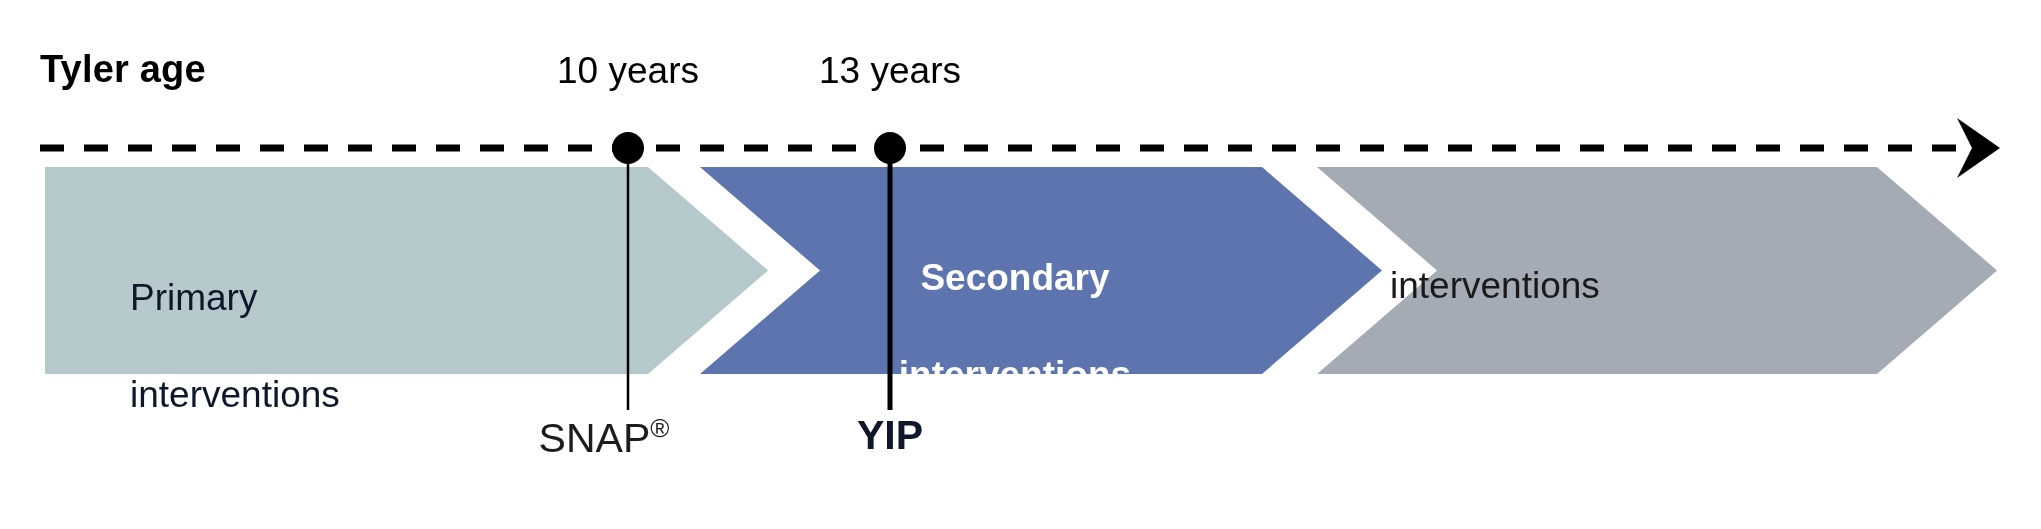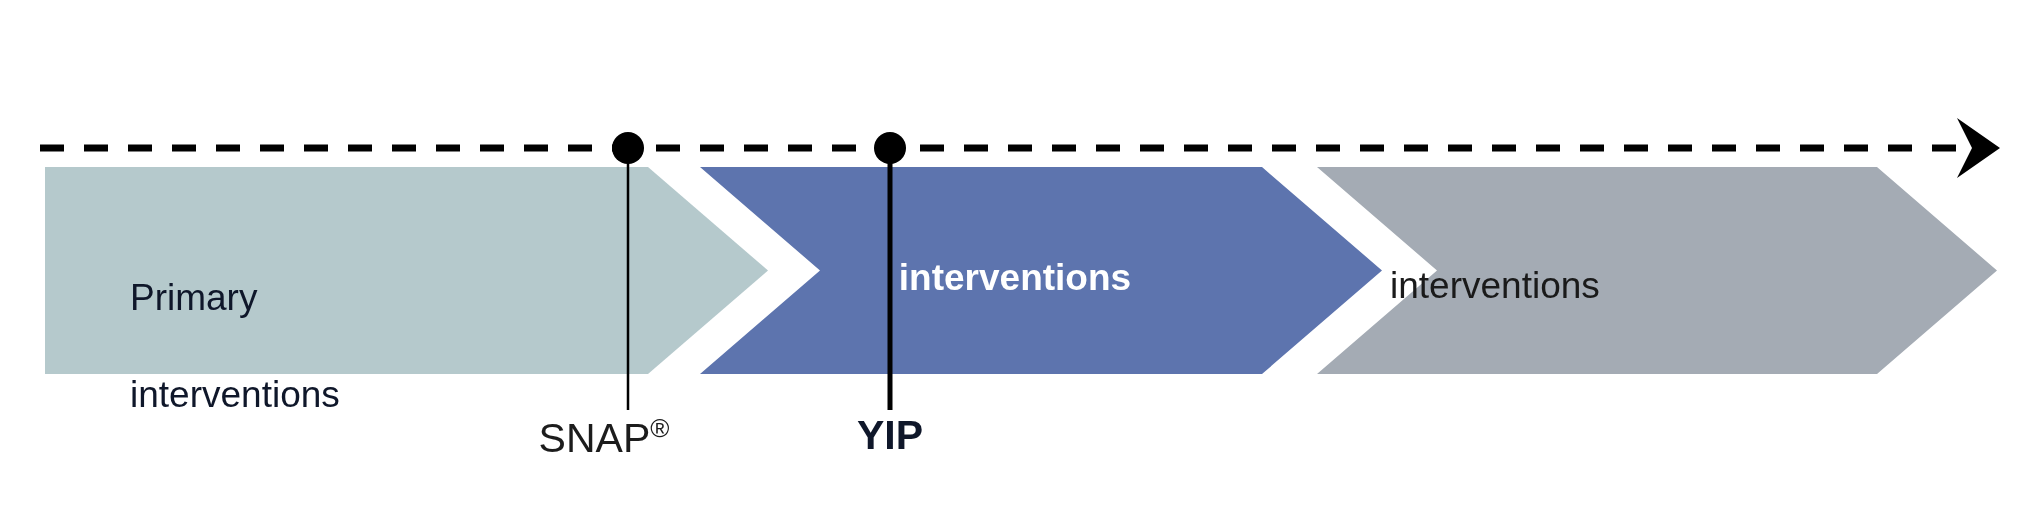--- a/index.html
+++ b/index.html
@@ -105,22 +105,25 @@
     font-size: 26px;
     vertical-align: super;
     line-height: 0;
   }
 </style>
 </head>
 <body>
 
 <div id="canvas">
 
+  <div class="axis-title">Tyler age</div>
 
+  <div class="age-label" style="left:628px;">10 years</div>
 
+  <div class="age-label" style="left:890px;">13 years</div>
 
   <svg class="chevron-band" viewBox="0 0 2041 529">
 
     <polygon points="45,167 648,167 768,270.5 648,374 45,374" fill="#b5c9cc"></polygon>
 
     <polygon points="700,167 1262,167 1382,270.5 1262,374 700,374 820,270.5" fill="#5d74ae"></polygon>
 
     <polygon points="1317,167 1877,167 1997,270.5 1877,374 1317,374 1437,270.5" fill="#a4abb4"></polygon>
   </svg>
 
@@ -137,20 +140,21 @@
     <circle cx="628" cy="148" r="16" fill="#000000"></circle>
     <circle cx="890" cy="148" r="16" fill="#000000"></circle>
   </svg>
 
   <div class="stage-label primary">
     <div>Primary</div>
     <div>interventions</div>
   </div>
 
   <div class="stage-label secondary-wrap">
+    <div style="color:#ffffff;font-weight:bold;font-size:37px;line-height:1.32;">Secondary</div>
     <div style="color:#ffffff;font-weight:bold;font-size:37px;line-height:1.32;">interventions</div>
   </div>
 
   <div class="stage-label tertiary-wrap">
     <div style="color:#1a1a1a;font-weight:normal;font-size:37px;line-height:1.32;">interventions</div>
   </div>
 
   <div class="callout-label light" style="left:604px; top:415px;"><span>SNAP</span><span class="reg-mark">®</span></div>
 
   <div class="callout-label bold" style="left:890px; top:412px;"><span>YIP</span></div>

